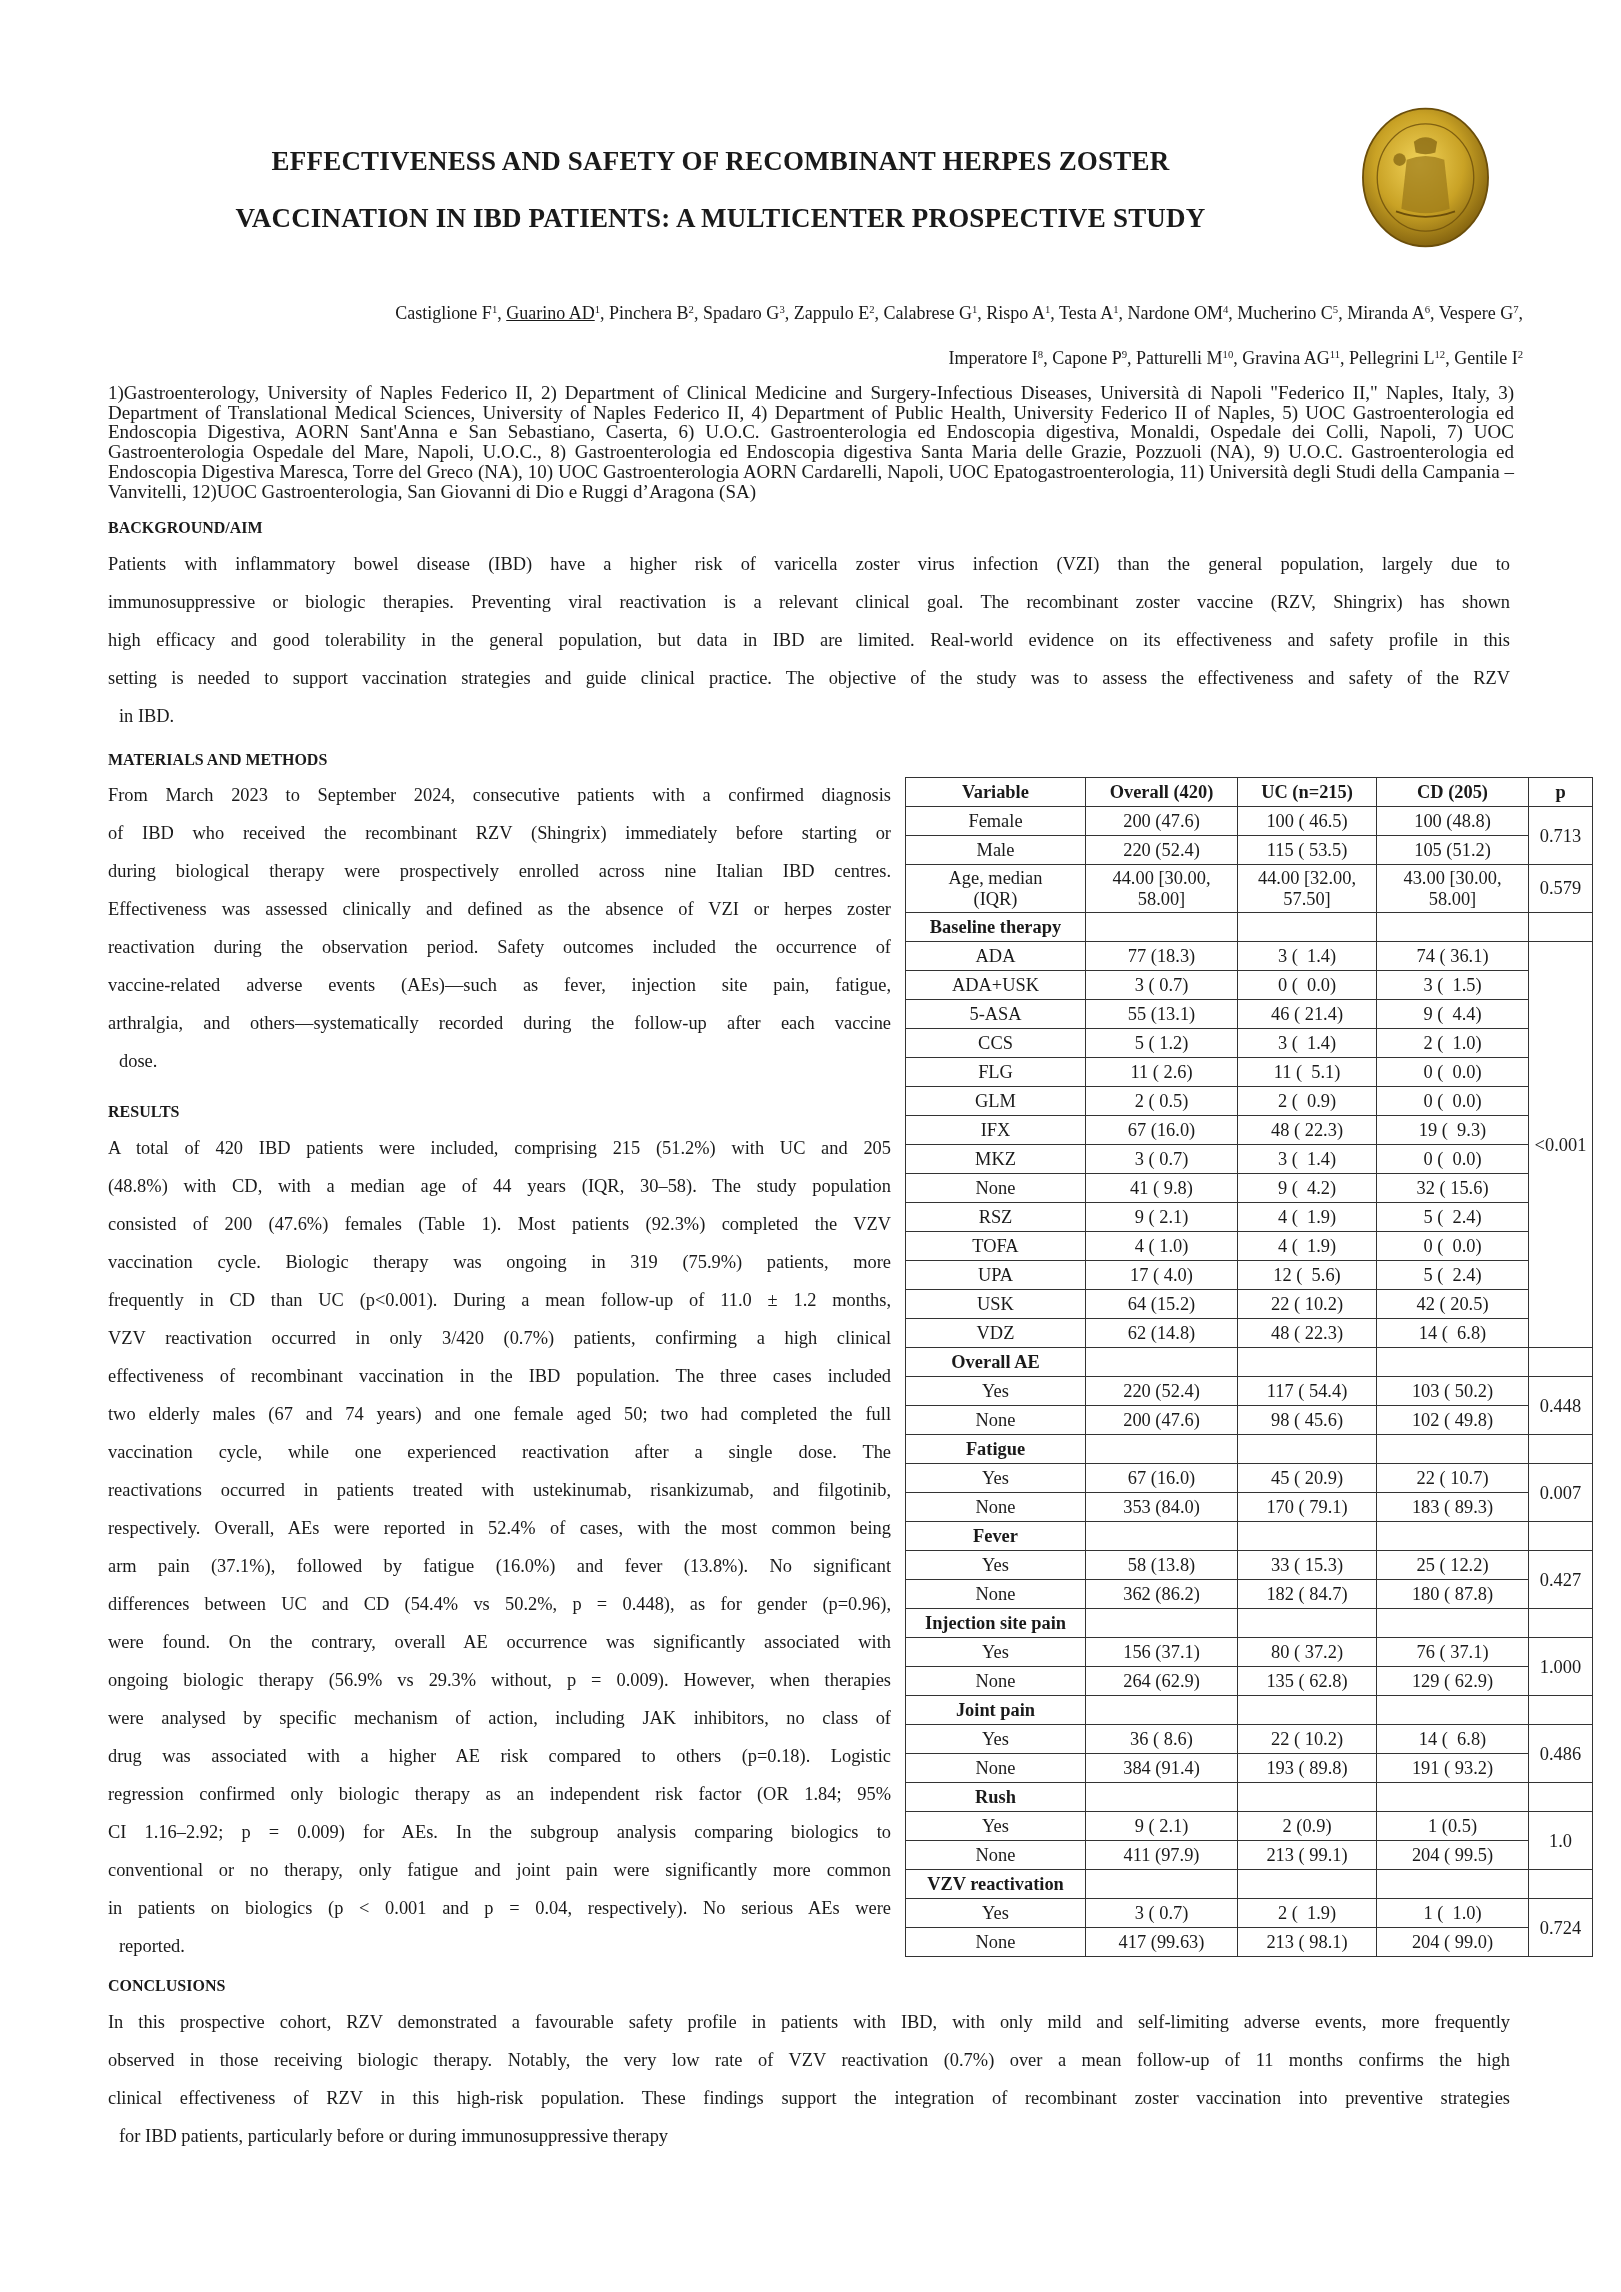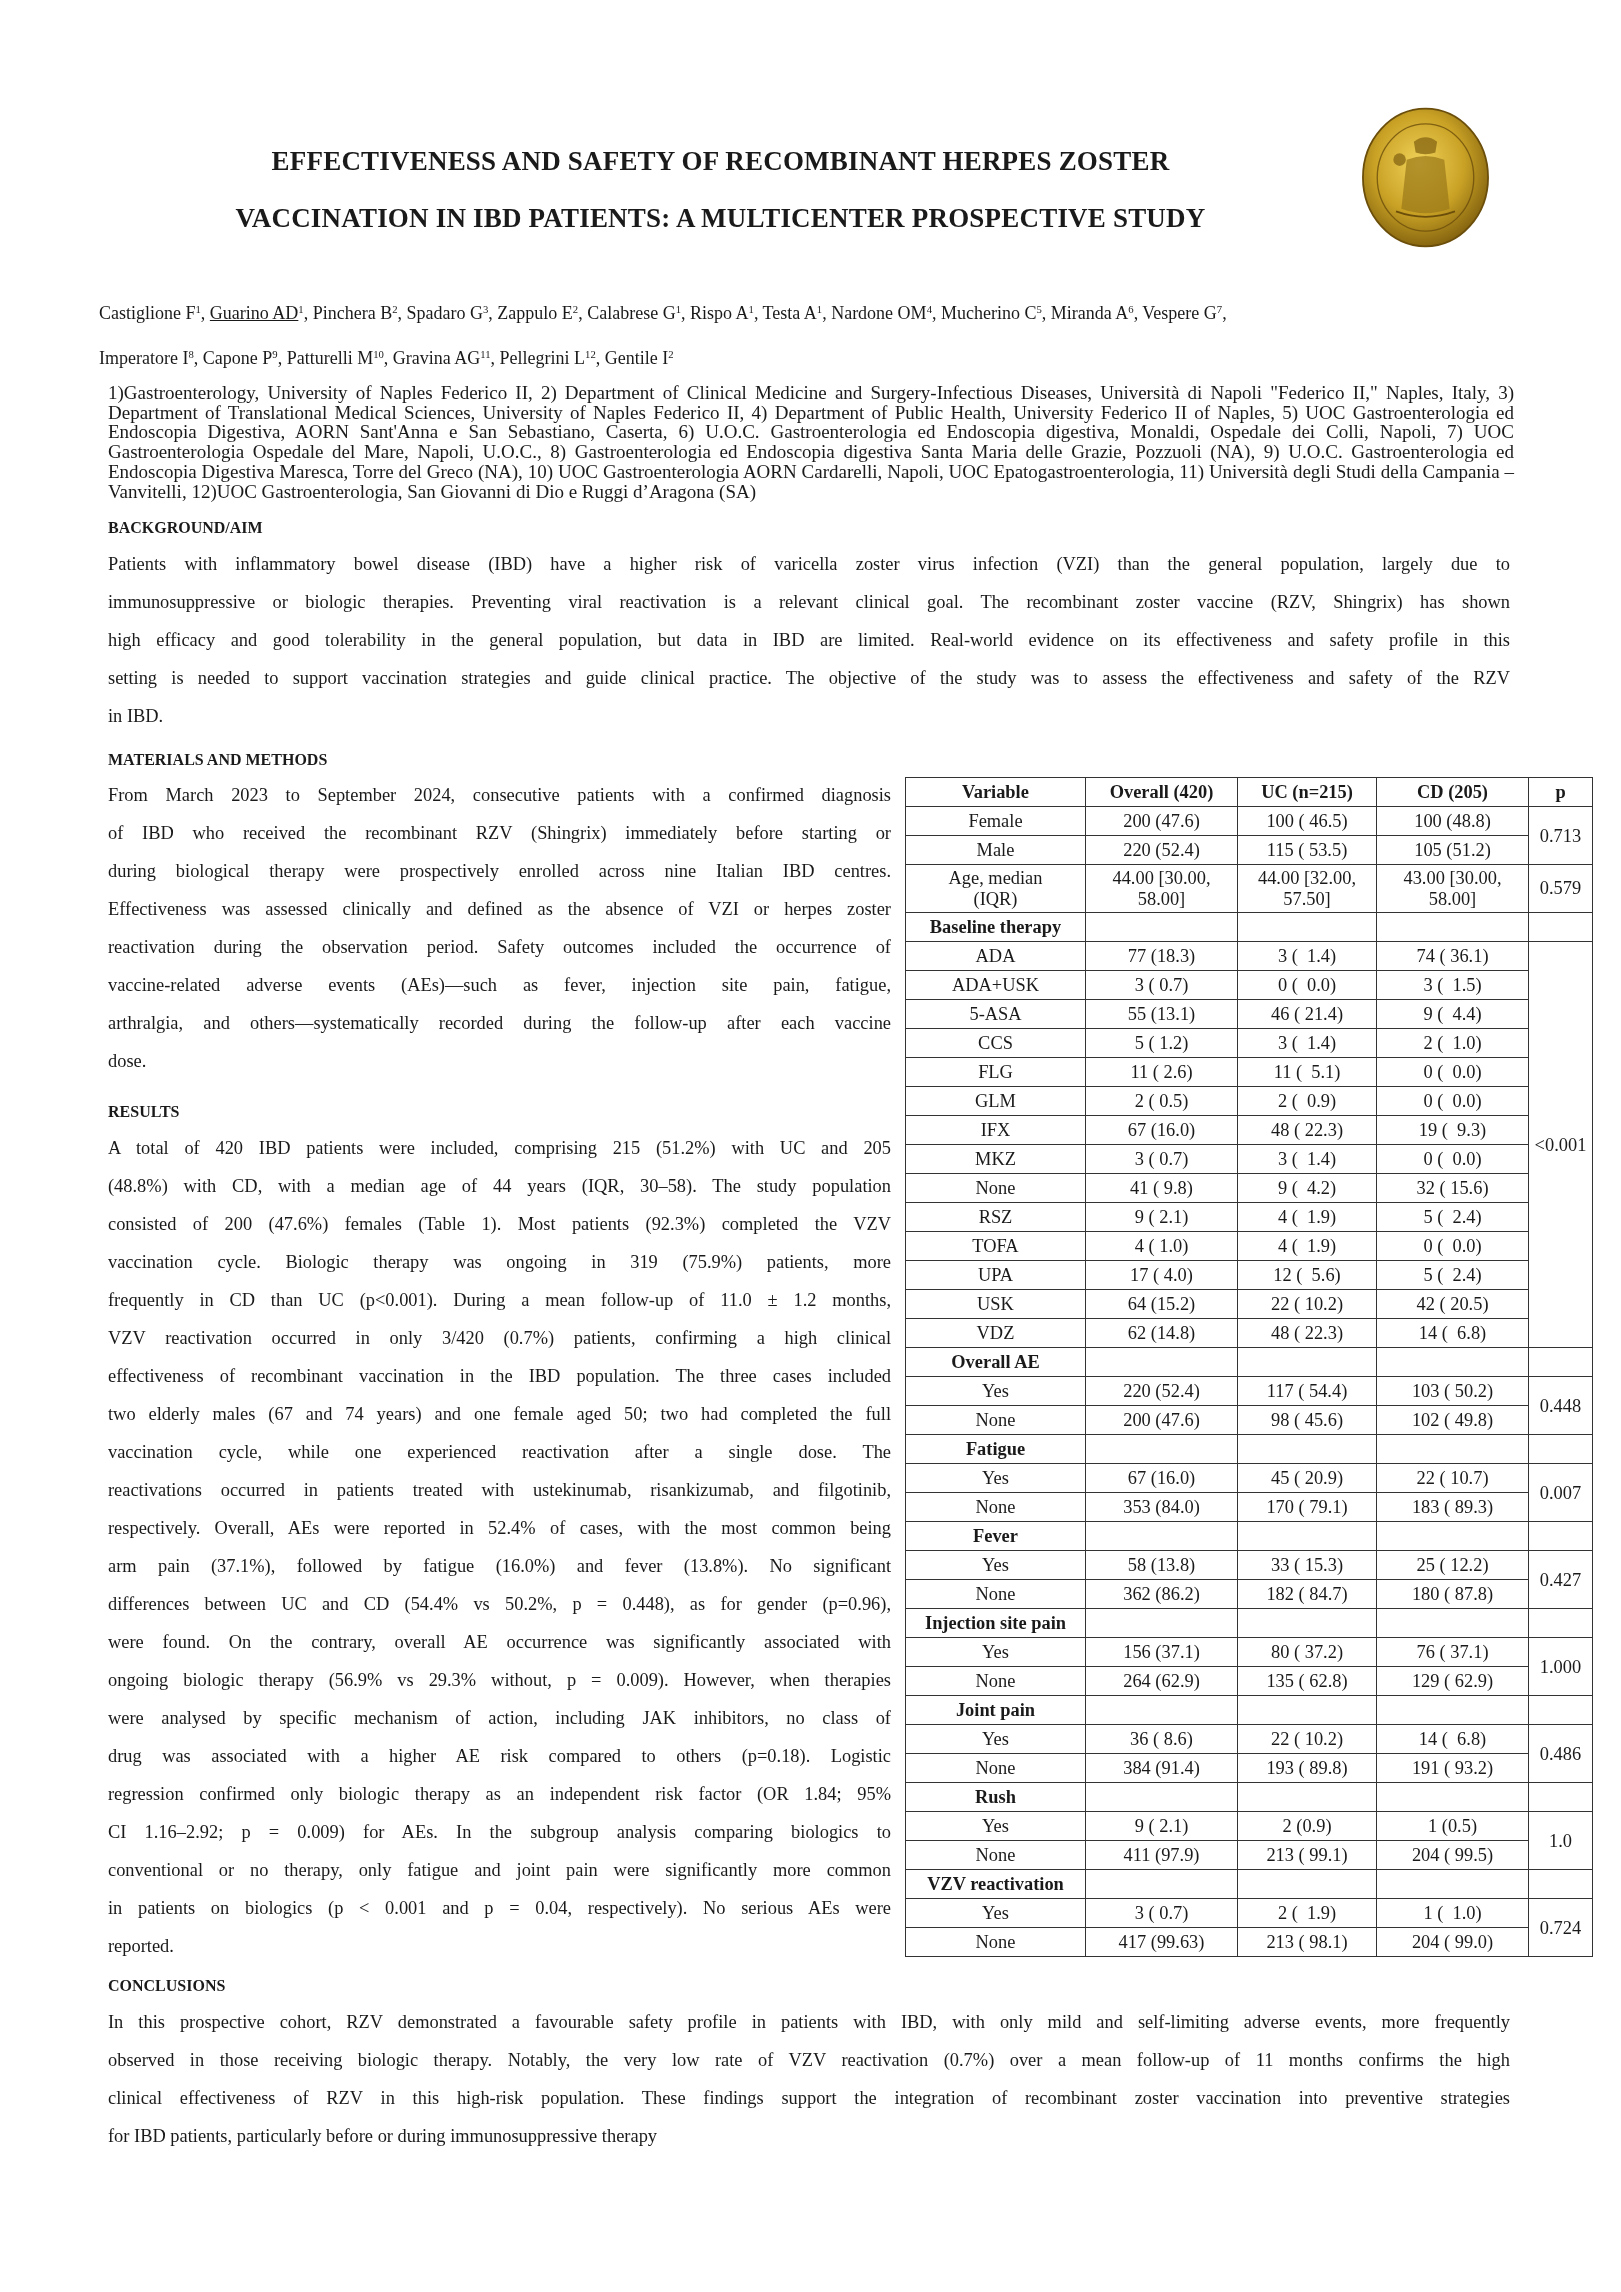--- a/index.html
+++ b/index.html
@@ -10,39 +10,39 @@
   .title {
     position: absolute; left: 116px; top: 133px; width: 1209px;
     text-align: center; font-weight: bold; font-size: 27px; line-height: 57px;
     letter-spacing: 0.2px;
   }
   .title div { white-space: nowrap; }
   .seal {
     position: absolute; left: 1360px; top: 106px; width: 131px; height: 143px;
   }
   .authors {
-    position: absolute; left: 99px; top: 291px; width: 1424px; text-align: left;
+    position: absolute; left: 99px; top: 291px; width: 1424px; text-align: right;
     font-size: 18px; line-height: 45px;
   }
   .authors sup { font-size: 10.7px; vertical-align: 6.3px; line-height: 0; }
   .authors .u { text-decoration: underline; }
   .affil {
     position: absolute; left: 108px; top: 383px; width: 1406px;
     font-size: 19px; line-height: 19.7px; text-align: justify;
   }
   .section-h {
     position: absolute; left: 108px; font-weight: bold; font-size: 16px;
   }
   .para {
     position: absolute; left: 108px; font-size: 18.4px; line-height: 38px; text-align: justify;
   }
   .para.full { width: 1402px; }
   .para.narrow { width: 783px; }
   .para .line { display: block; text-align: justify; text-align-last: justify; white-space: nowrap; }
-  .para .line.last { text-align-last: left; }
+  .para .line.last { text-align-last: left; margin-left: 11px; }
 
   table.t1 {
     position: absolute; left: 905px; top: 777px; width: 688px;
     border-collapse: collapse; font-size: 18.4px; line-height: 18px; border-radius: 23px;
   }
   table.t1 td, table.t1 th {
     border: 1.4px solid #333; text-align: center; padding: 0; height: 28px;
     font-weight: normal;
   }
   table.t1 th { font-weight: bold; height: 28px; }

